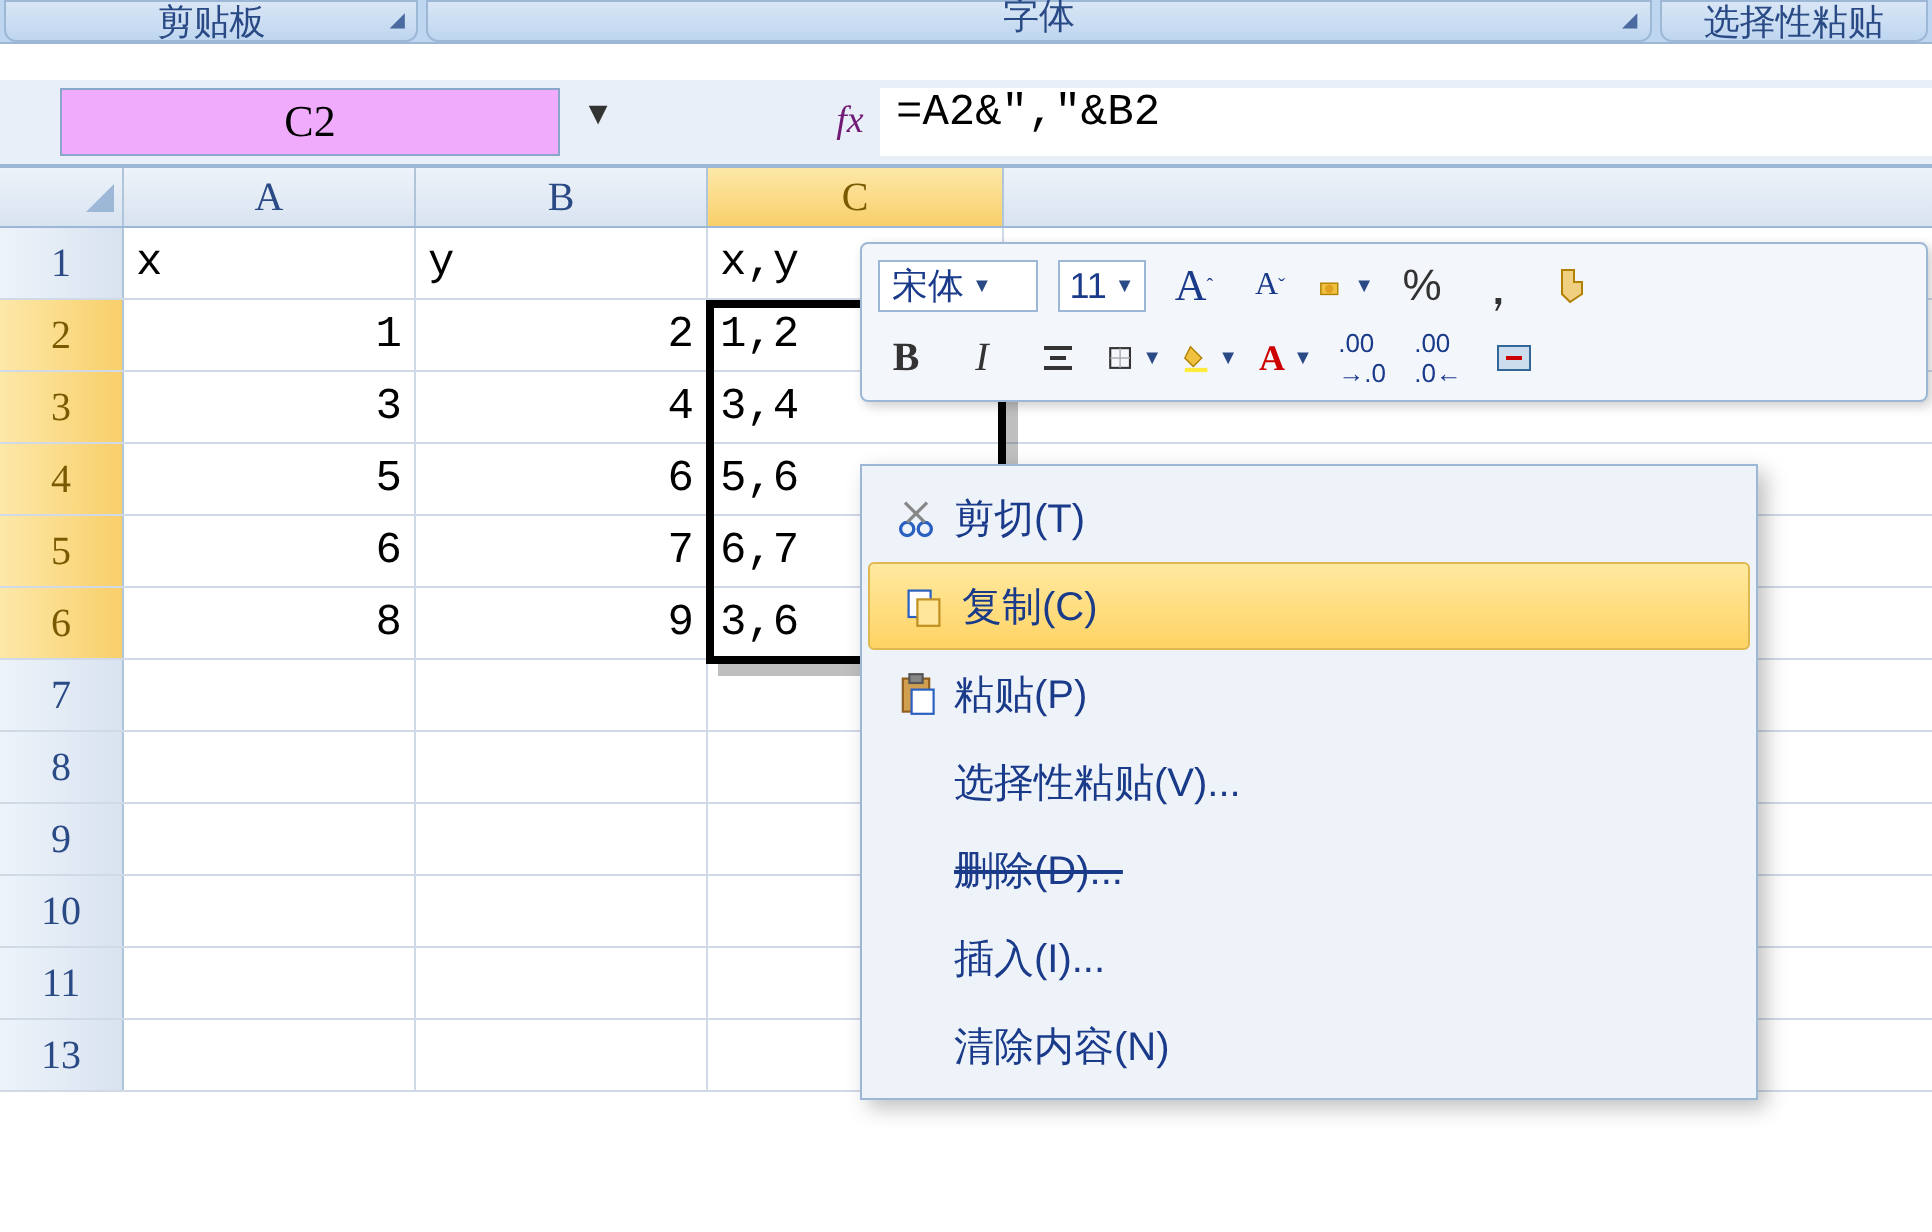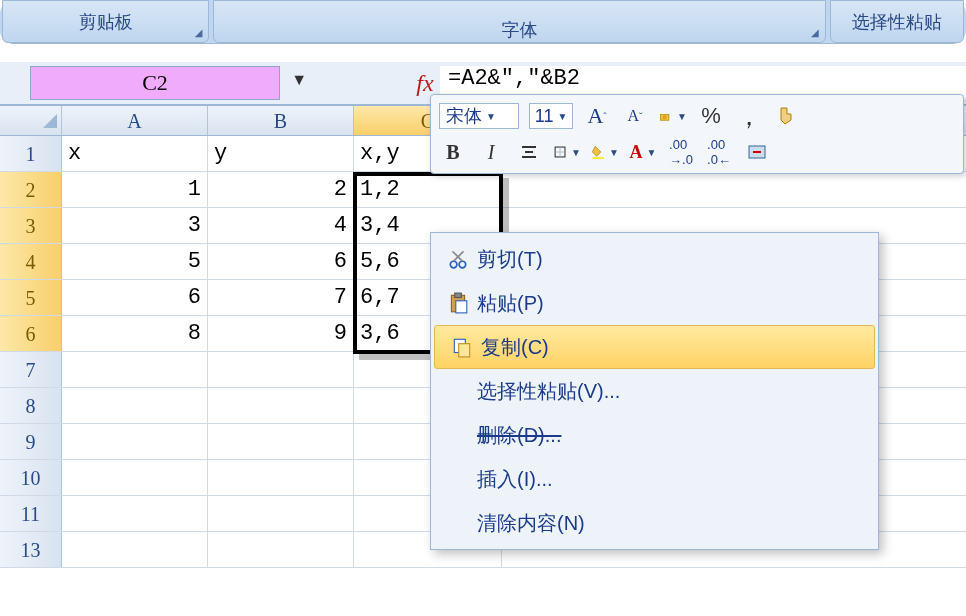--- a/index.html
+++ b/index.html
@@ -1,30 +1,30 @@
 <!DOCTYPE html>
 <html><head>
 <meta charset="utf-8">
 <style>
 * { box-sizing: border-box; margin: 0; padding: 0; }
 body { font-family: "Microsoft YaHei", Arial, sans-serif; font-size: 14px; background: #fff; width: 966px; height: 616px; overflow: hidden; position: relative; }
 
 
-.ribbon-tabs { display: flex; height: 44px; background: #bfd6f0; border-bottom: 1px solid #9cb8d6; border-radius: 14px; }
+.ribbon-tabs { display: flex; height: 22px; background: #bfd6f0; border-bottom: 1px solid #9cb8d6; }
 .ribbon-tab { display: flex; align-items: center; justify-content: center; border: 1px solid #9cb8d6; background: linear-gradient(#d8e6f5,#bfd6f0); color: #2a4a86; font-size: 18px; border-radius: 0 0 6px 6px; margin: 0 2px; position: relative; }
 .ribbon-tab .launcher { position: absolute; right: 6px; bottom: 4px; font-size: 10px; color: #4a6aa0; }
 .tab1 { width: 210px; }
 .tab2 { width: 620px; align-items: flex-end; }
 .tab3 { width: 136px; }
 
 
 .formula-bar { display: flex; align-items: center; height: 44px; border-bottom: 2px solid #9cb8d6; background: #e8eff8; margin-top: 18px; }
 .name-box { width: 250px; height: 34px; border: 1px solid #8aa6c8; background: #f0abfc; display: flex; align-items: center; justify-content: center; font-size: 22px; font-family: "Times New Roman", serif; position: relative; margin-left: 30px; }
 .name-box .dd { position: absolute; right: -28px; top: 4px; font-size: 16px; color: #333; }
-.fx { width: 30px; text-align: center; font-style: italic; font-family: "Times New Roman", serif; font-size: 24px; color: #b91c1c; margin-left: 130px; }
+.fx { width: 30px; text-align: center; font-style: italic; font-family: "Times New Roman", serif; font-size: 19px; color: #701a75; margin-left: 130px; }
 .formula-input { flex: 1; height: 34px; border: none; background: #fff; font-size: 22px; font-family: "Courier New", monospace; padding-left: 8px; }
 
 
 .grid { position: relative; }
 .col-headers { display: flex; height: 30px; background: linear-gradient(#eef3fa,#d8e3f0); border-bottom: 1px solid #9cb8d6; }
 .corner { width: 62px; border-right: 1px solid #b0c4da; display: flex; align-items: center; justify-content: flex-end; padding-right: 4px; }
 .corner svg { width: 14px; height: 14px; }
 .col-header { border-right: 1px solid #b0c4da; text-align: center; font-size: 20px; font-family: "Times New Roman", serif; line-height: 30px; color: #2a4a86; }
 .colA { width: 146px; }
 .colB { width: 146px; }
@@ -34,21 +34,21 @@
 .row-header.sel { background: linear-gradient(to right,#fde8a8,#f8cf6a); color: #7a5a00; }
 .cell { border-right: 1px solid #d0dae6; font-size: 22px; font-family: "Courier New", monospace; line-height: 36px; padding: 0 6px; }
 .cell.right { text-align: right; }
 .cell.left { text-align: left; }
 .cellA { width: 146px; }
 .cellB { width: 146px; }
 .cellC { width: 148px; }
 .selection-border { position: absolute; border: 4px solid #000; pointer-events: none; box-shadow: 6px 6px 0 rgba(0,0,0,0.25); }
 
 
-.mini-toolbar { position: absolute; left: 430px; top: 94px; width: 534px; height: 80px; background: #f3f6fb; border: 1px solid #9cb8d6; border-radius: 4px; box-shadow: 2px 2px 6px rgba(0,0,0,0.2); padding: 6px 8px; display: flex; flex-direction: column; gap: 6px; }
+.mini-toolbar { position: absolute; left: 430px; top: 121px; width: 534px; height: 80px; background: #f3f6fb; border: 1px solid #9cb8d6; border-radius: 4px; box-shadow: 2px 2px 6px rgba(0,0,0,0.2); padding: 6px 8px; display: flex; flex-direction: column; gap: 6px; }
 .mini-row { display: flex; align-items: center; gap: 10px; height: 32px; }
 .mini-select { border: 1px solid #9cb8d6; background: #fff; height: 26px; display: flex; align-items: center; padding: 0 6px; font-size: 18px; color: #1a3a8a; }
 .mini-select.font { width: 80px; }
 .mini-select.size { width: 44px; justify-content: center; }
 .dropdown-arrow { color: #2a4a86; font-size: 10px; margin-left: 4px; }
 .mini-btn { width: 28px; height: 26px; display: flex; align-items: center; justify-content: center; font-size: 18px; color: #1a3a8a; cursor: pointer; }
 .mini-btn svg { width: 20px; height: 20px; }
 
 
 .context-menu { position: absolute; left: 430px; top: 232px; width: 449px; background: #eef3fa; border: 1px solid #9cb8d6; box-shadow: 4px 4px 10px rgba(0,0,0,0.25); padding: 4px 0; }
@@ -254,39 +254,39 @@
     <span class="icon-slot">
       <svg viewBox="0 0 20 20">
           <circle cx="6" cy="15" r="3" fill="none" stroke="#2a60c0" stroke-width="1.5"></circle>
           <circle cx="14" cy="15" r="3" fill="none" stroke="#2a60c0" stroke-width="1.5"></circle>
           <line x1="6" y1="12" x2="15" y2="3" stroke="#888" stroke-width="1.5"></line>
           <line x1="14" y1="12" x2="5" y2="3" stroke="#888" stroke-width="1.5"></line>
         </svg>
     </span>
     <span class="lbl">剪切(T)</span>
   </div>
+  <div class="menu-item highlight">
+    <span class="icon-slot">
+      <svg viewBox="0 0 20 20">
+          <rect x="3" y="3" width="10" height="12" fill="#fff" stroke="#2a60c0"></rect>
+          <rect x="7" y="7" width="10" height="12" fill="#ffe69a" stroke="#c09020"></rect>
+        </svg>
+    </span>
+    <span class="lbl">复制(C)</span>
+  </div>
   <div class="menu-item">
     <span class="icon-slot">
       <svg viewBox="0 0 20 20">
           <rect x="4" y="3" width="12" height="15" fill="#d0a050" stroke="#906020"></rect>
           <rect x="7" y="1" width="6" height="4" fill="#888" stroke="#555"></rect>
           <rect x="8" y="8" width="10" height="11" fill="#fff" stroke="#2a60c0"></rect>
         </svg>
     </span>
     <span class="lbl">粘贴(P)</span>
   </div>
-  <div class="menu-item highlight">
-    <span class="icon-slot">
-      <svg viewBox="0 0 20 20">
-          <rect x="3" y="3" width="10" height="12" fill="#fff" stroke="#2a60c0"></rect>
-          <rect x="7" y="7" width="10" height="12" fill="#ffe69a" stroke="#c09020"></rect>
-        </svg>
-    </span>
-    <span class="lbl">复制(C)</span>
-  </div>
   <div class="menu-item">
     <span class="icon-slot"></span>
     <span class="lbl">选择性粘贴(V)...</span>
   </div>
   <div class="menu-item strike">
     <span class="icon-slot"></span>
     <span class="lbl">删除(D)...</span>
   </div>
   <div class="menu-item">
     <span class="icon-slot"></span>

